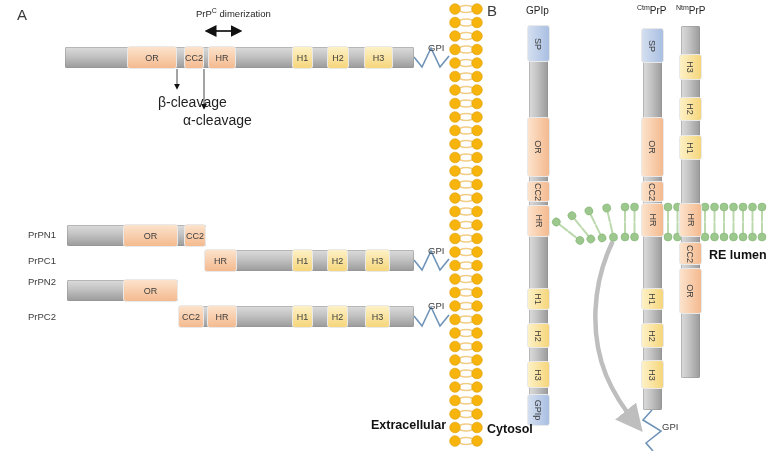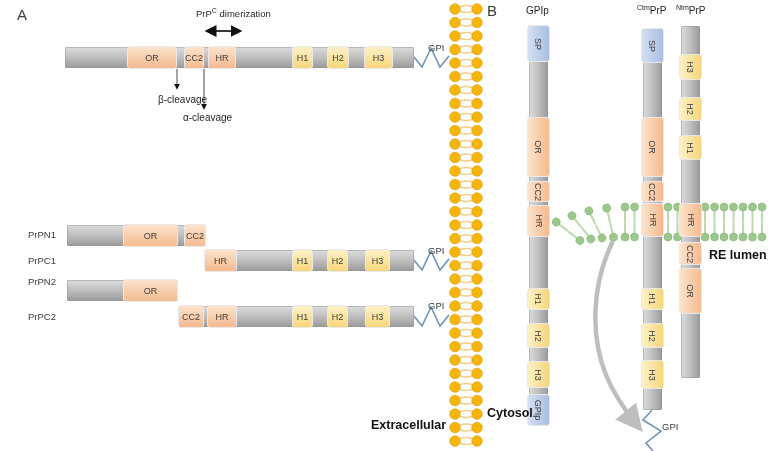--- a/index.html
+++ b/index.html
@@ -24,21 +24,21 @@
   .yellow-v{background:linear-gradient(90deg,#fdf1c6 0%,#f6d67c 100%);}
   .blue-v{background:linear-gradient(90deg,#d4dff0 0%,#a9bfe2 100%);}
   .vtext{transform:rotate(90deg);white-space:nowrap;}
   .clabel{font-size:9.5px;color:#3c3c3c;z-index:4;}
   .gpilabel{font-size:9.5px;color:#3c3c3c;z-index:4;}
   .bold-label{font-size:12.5px;font-weight:bold;color:#121212;z-index:4;}
   .panel-letter{font-size:15px;color:#3a3a3a;z-index:4;}
   .collabel{font-size:10px;color:#252525;z-index:4;}
   .collabel sup,.ann sup{font-size:7px;}
   .ann{font-size:9.5px;color:#1f1f1f;z-index:4;}
-  .ann-small{font-size:10px;color:#1f1f1f;z-index:4;}
+  .ann-small{font-size:14px;color:#1f1f1f;z-index:4;}
 </style>
 </head>
 <body>
 
 <div id="stage">
   <svg id="overlay" width="768" height="451">
       <defs>
         <marker id="mBlack" markerWidth="7" markerHeight="7" refX="5" refY="3.5" orient="auto-start-reverse">
           <path d="M0,0 L7,3.5 L0,7 z" fill="#111"></path>
         </marker>
@@ -279,21 +279,21 @@
     </svg>
 
   <div class="abs panel-letter" style="left:17px;top:6px">A</div>
   <div class="abs panel-letter" style="left:487px;top:2px">B</div>
 
   <div class="abs ann" style="left:196px;top:7px"><span>PrP</span><sup>C</sup><span> dimerization</span></div>
   <div class="abs ann-small" style="left:158px;top:94px">β-cleavage</div>
   <div class="abs ann-small" style="left:183px;top:112px">α-cleavage</div>
 
   <div class="abs bold-label" style="left:371px;top:418px">Extracellular</div>
-  <div class="abs bold-label" style="left:487px;top:406px">Cytosol</div>
+  <div class="abs bold-label" style="left:487px;top:422px">Cytosol</div>
   <div class="abs bold-label" style="left:709px;top:248px">RE lumen</div>
 
   <div class="abs collabel" style="left:526px;top:5px"><span>GPIp</span></div>
   <div class="abs collabel" style="left:637px;top:4px"><sup>Ctm</sup><span>PrP</span></div>
   <div class="abs collabel" style="left:676px;top:4px"><sup>Ntm</sup><span>PrP</span></div>
 <div class="abs bar-h" style="left: 65px; top: 47px; width: 349px;"></div>
     <div class="abs box box-h peach-h" style="left: 127px; top: 46px; width: 50px;">OR</div>
     <div class="abs box box-h peach-h" style="left: 184px; top: 46px; width: 20px;">CC2</div>
     <div class="abs box box-h peach-h" style="left: 208px; top: 46px; width: 28px;">HR</div>
     <div class="abs box box-h yellow-h" style="left: 292px; top: 46px; width: 21px;">H1</div>

